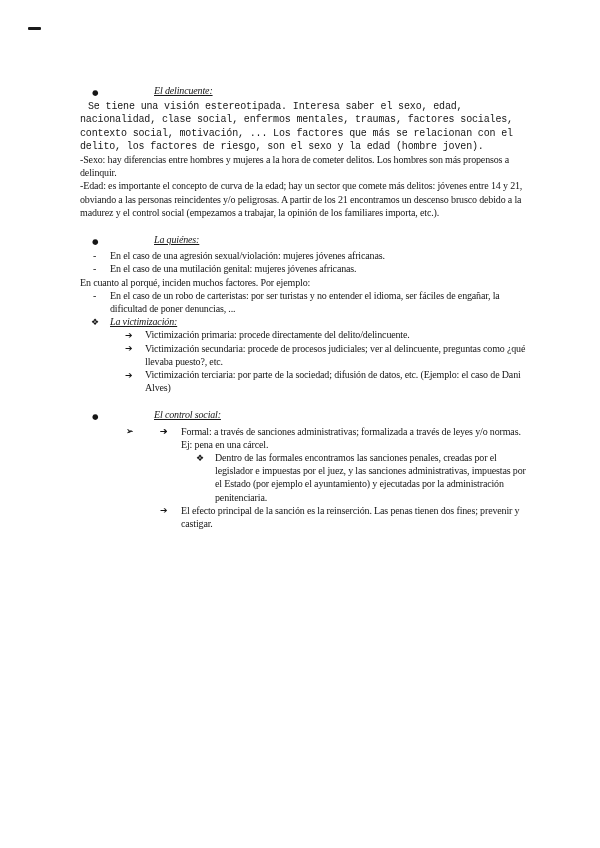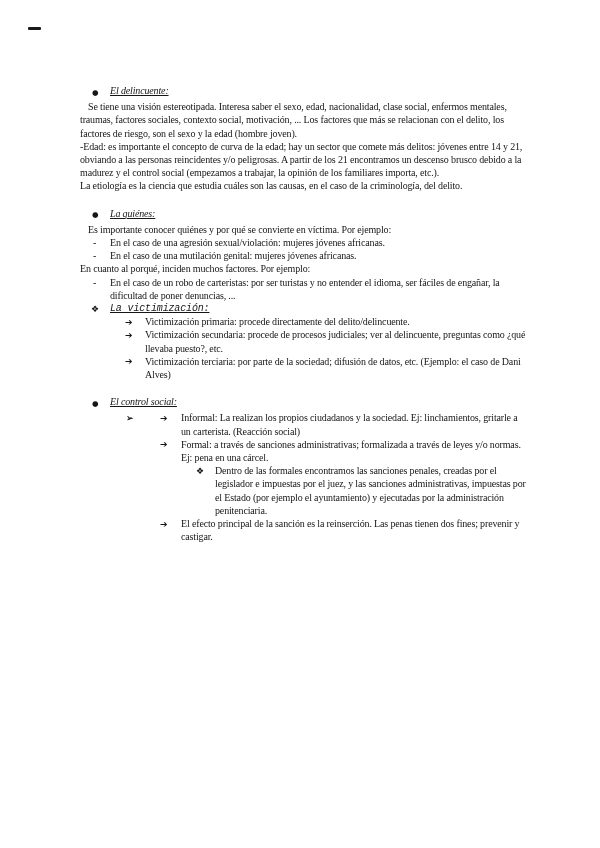--- a/index.html
+++ b/index.html
@@ -35,37 +35,37 @@
   .blk .bullet {
     position: absolute; top: 0;
     font-family: "DejaVu Sans", "DejaVu Serif", sans-serif;
     font-size: 9px;
   }
   .blk .txt { display: block; }
 
   
   .h1 { padding-left: 30px; margin-bottom: 3px; }
   .h1 .bullet { left: 12px; font-size: 7.5px; top: 1.5px; }
-  .h1 .txt { font-style: italic; text-decoration: underline; }
+  .h1 .txt { font-style: italic; text-decoration: underline; margin-left: 44px; }
   .gap { margin-top: 14px; }
 
   
   .p { padding-left: 0; }
   
-  .pi { padding-left: 0; }
+  .pi { padding-left: 0; font-family: Liberation Mono, monospace; }
   .pi .txt { text-indent: 8px; }
 
   
   .dash { padding-left: 30px; }
   .dash .bullet { left: 13px; font-family: "Liberation Serif", serif; font-size: 10px; }
 
   
   .dh { padding-left: 30px; }
   .dh .bullet { left: 11px; top: 1px; }
-  .dh .txt { font-style: italic; text-decoration: underline; font-family: Liberation Mono, monospace; }
+  .dh .txt { font-style: italic; text-decoration: underline; }
 
   
   .a2 { padding-left: 65px; }
   .a2 .bullet { left: 45px; top: 0.5px; }
 
   
   .ah2 { padding-left: 65px; }
   .ah2 .bullet { left: 46px; top: 0.5px; }
 
   
@@ -83,31 +83,28 @@
   <div class="scan-mark"></div>
   <main class="content" id="doc-content">
       <div class="blk h1">
         <span class="bullet">●</span>
         <span class="txt">El delincuente:</span>
       </div>
       <div class="blk pi">
         <span class="txt">Se tiene una visión estereotipada. Interesa saber el sexo, edad, nacionalidad, clase social, enfermos mentales, traumas, factores sociales, contexto social, motivación, ... Los factores que más se relacionan con el delito, los factores de riesgo, son el sexo y la edad (hombre joven).</span>
       </div>
       <div class="blk p">
-        <span class="txt">-Edad: es importante el concepto de curva de la edad; hay un sector que comete más delitos: jóvenes entre 14 y 21, obviando a las personas reincidentes y/o peligrosas. A partir de los 21 encontramos un descenso brusco debido a la madurez y el control social (empezamos a trabajar, la opinión de los familiares importa, etc.).</span>
+        <span class="txt">-Sexo: hay diferencias entre hombres y mujeres a la hora de cometer delitos. Los hombres son más propensos a delinquir.</span>
       </div>
       <div class="blk p">
-        <span class="txt">La etiología es la ciencia que estudia cuáles son las causas, en el caso de la criminología, del delito.</span>
+        <span class="txt">-Edad: es importante el concepto de curva de la edad; hay un sector que comete más delitos: jóvenes entre 14 y 21, obviando a las personas reincidentes y/o peligrosas. A partir de los 21 encontramos un descenso brusco debido a la madurez y el control social (empezamos a trabajar, la opinión de los familiares importa, etc.).</span>
       </div>
       <div class="blk h1 gap">
         <span class="bullet">●</span>
         <span class="txt">La quiénes:</span>
-      </div>
-      <div class="blk pi">
-        <span class="txt">Es importante conocer quiénes y por qué se convierte en víctima. Por ejemplo:</span>
       </div>
       <div class="blk dash">
         <span class="bullet">-</span>
         <span class="txt">En el caso de una agresión sexual/violación: mujeres jóvenes africanas.</span>
       </div>
       <div class="blk dash">
         <span class="bullet">-</span>
         <span class="txt">En el caso de una mutilación genital: mujeres jóvenes africanas.</span>
       </div>
       <div class="blk p">
@@ -138,21 +135,20 @@
         <span class="txt">El control social:</span>
       </div>
       <div class="blk ah2">
         <span class="bullet">➢</span>
       </div>
       <div class="blk ah2">
         <span class="bullet">➢</span>
       </div>
       <div class="blk a3">
         <span class="bullet">➔</span>
-        <span class="txt">Informal: La realizan los propios ciudadanos y la sociedad. Ej: linchamientos, gritarle a un carterista. (Reacción social)</span>
       </div>
       <div class="blk a3">
         <span class="bullet">➔</span>
         <span class="txt">Formal: a través de sanciones administrativas; formalizada a través de leyes y/o normas. Ej: pena en una cárcel.</span>
       </div>
       <div class="blk d4">
         <span class="bullet">❖</span>
         <span class="txt">Dentro de las formales encontramos las sanciones penales, creadas por el legislador e impuestas por el juez, y las sanciones administrativas, impuestas por el Estado (por ejemplo el ayuntamiento) y ejecutadas por la administración penitenciaria.</span>
       </div>
       <div class="blk a3">

